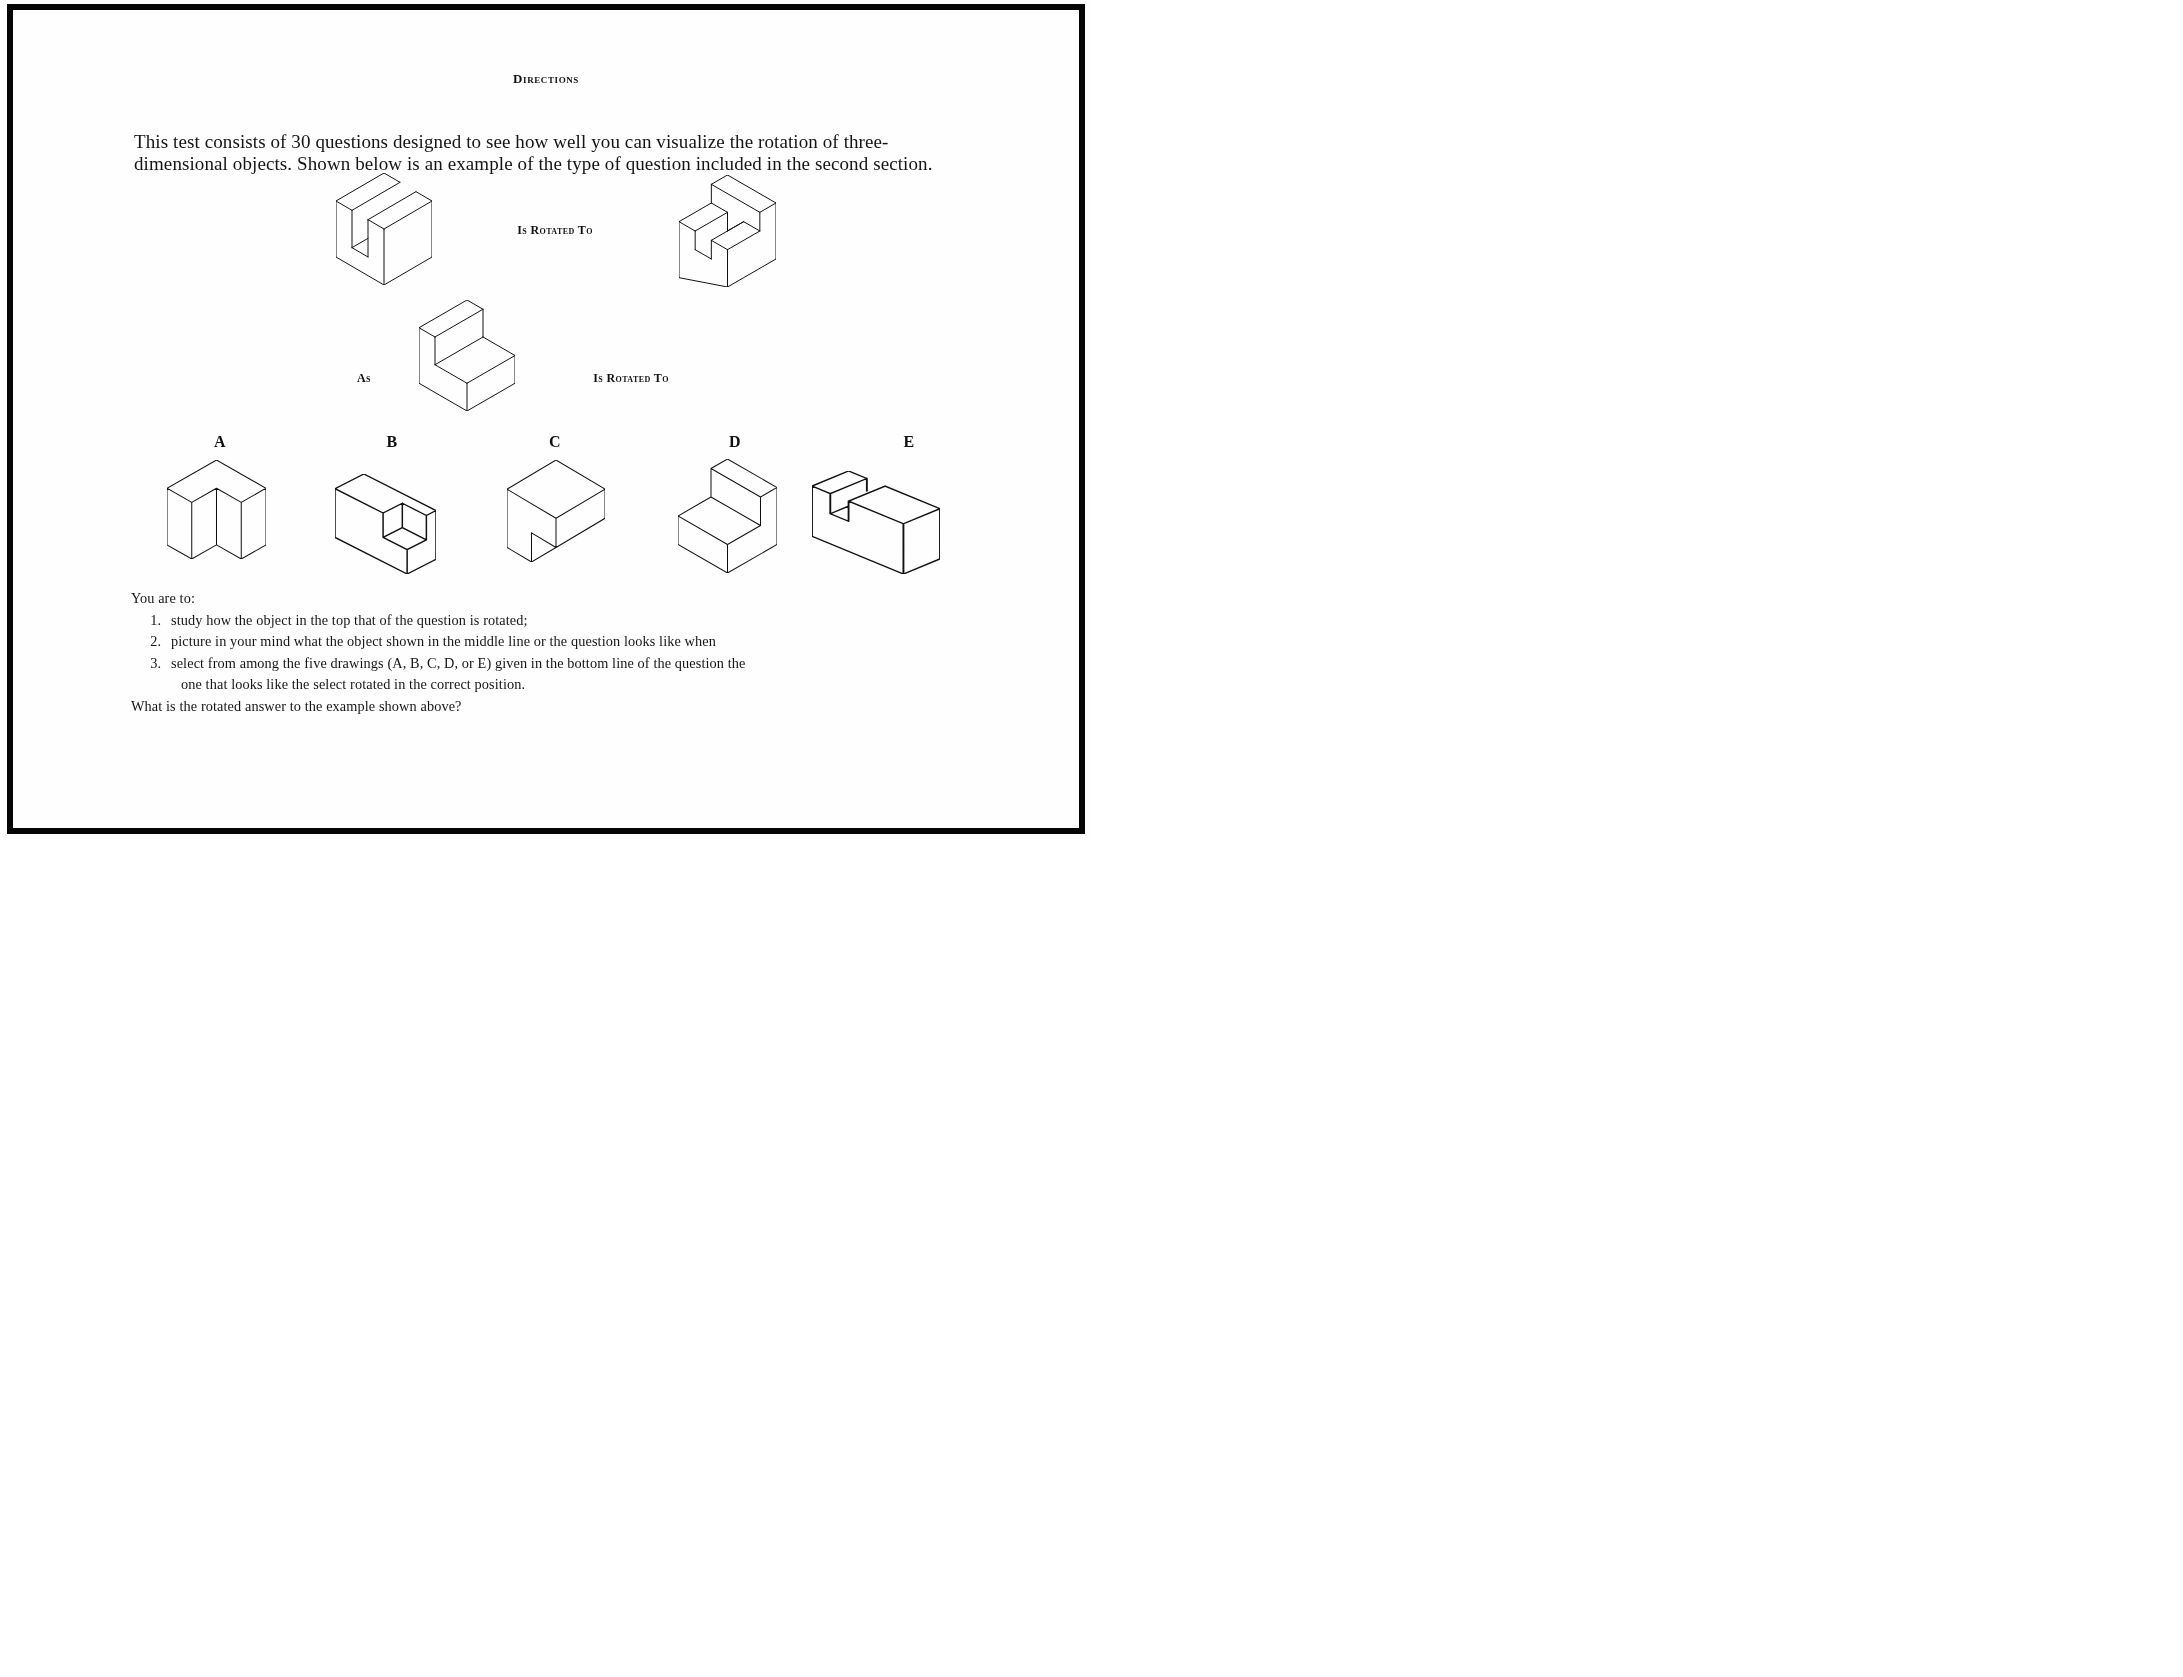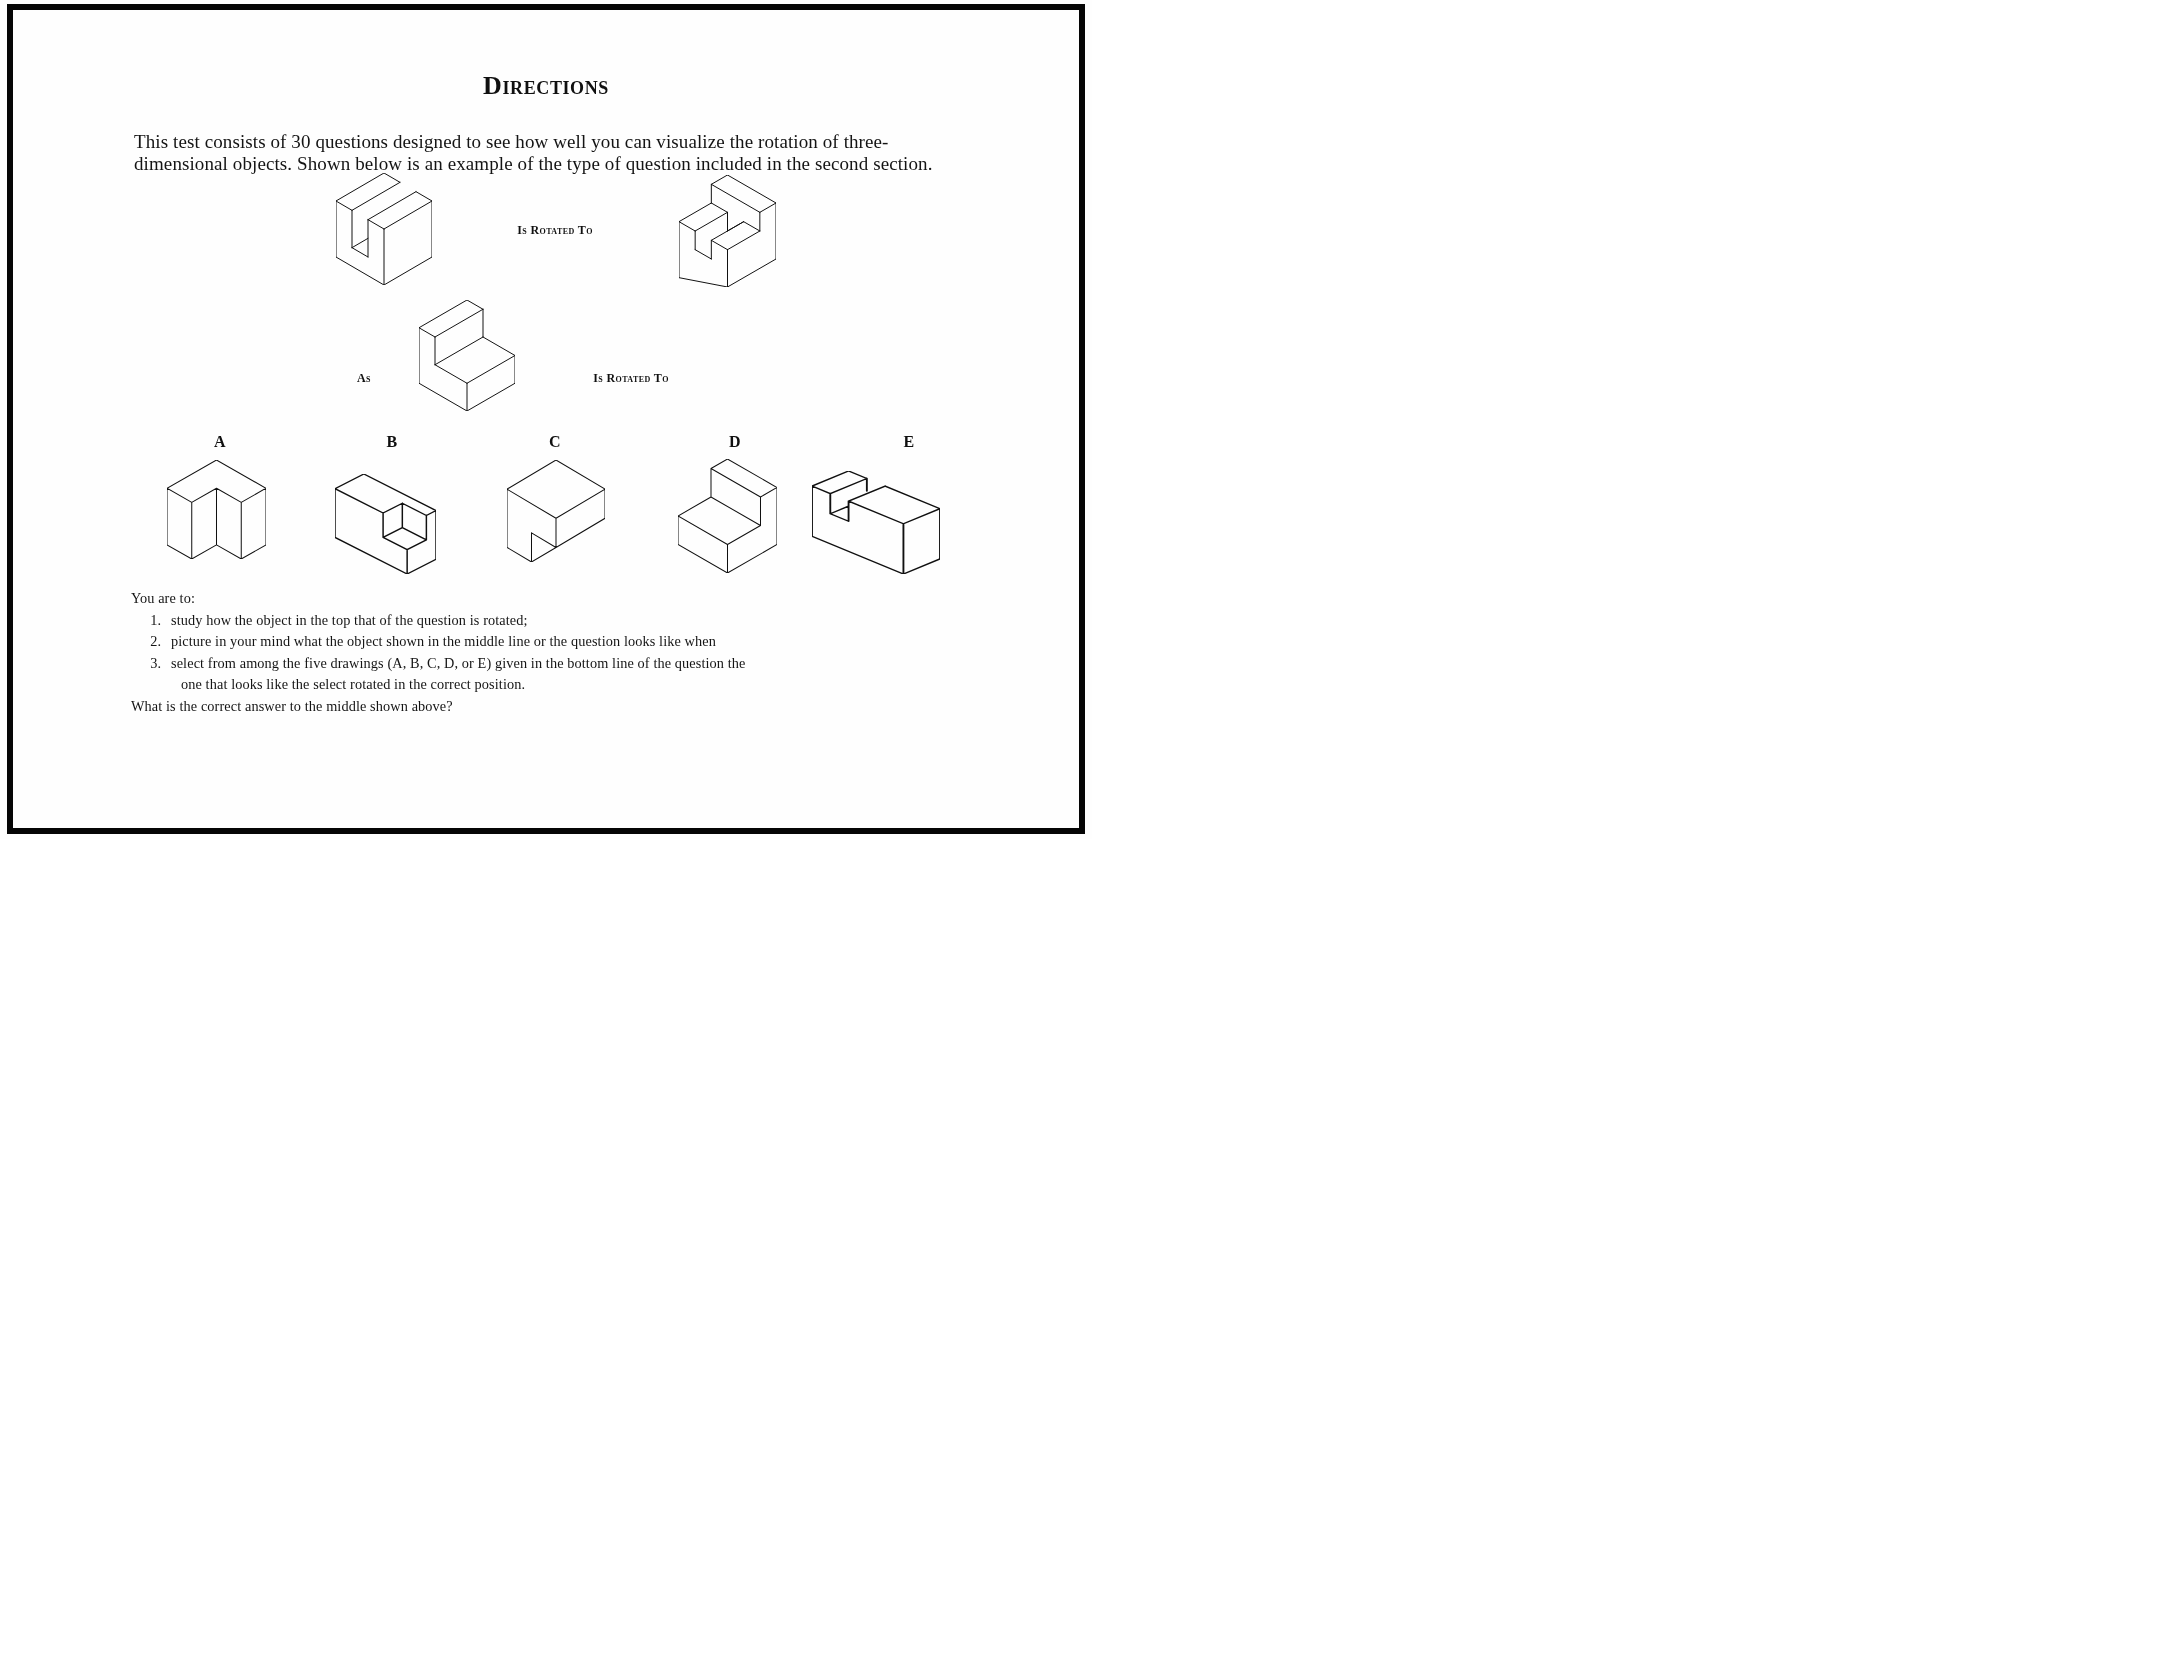--- a/index.html
+++ b/index.html
@@ -7,21 +7,21 @@
     position:relative; width:1092px; height:839px;
     background:#fefefe; overflow:hidden;
     font-family:"Liberation Serif", serif; color:#141414;
   }
   .frame {
     position:absolute; left:7.3px; top:3.7px; right:7.3px; bottom:5.5px;
     border:6.7px solid #050505; background:#fefefe;
   }
   .title {
     position:absolute; left:0; right:0; top:71px; text-align:center;
-    font-size:26px; font-weight:bold; font-variant:small-caps; letter-spacing:0.6px;
+    font-size:13px; font-weight:bold; font-variant:small-caps; letter-spacing:0.6px;
     color:#101010;
   }
   .intro {
     position:absolute; left:134px; top:131px; width:855px;
     font-size:19px; line-height:21.7px; letter-spacing:0.1px; white-space:nowrap;
   }
   .shape { position:absolute; }
   .shape svg { display:block; }
   .shape path { fill:none; stroke:#101010; stroke-width:1.6; stroke-linecap:round; stroke-linejoin:round; }
   #shape-stem-left  { left:336px;  top:173px; }
@@ -139,16 +139,16 @@
     </div>
     <div class="item">
       <span class="num">2.</span>
       <span>picture in your mind what the object shown in the middle line or the question looks like when</span>
     </div>
     <div class="item">
       <span class="num">3.</span>
       <span>select from among the five drawings (A, B, C, D, or E) given in the bottom line of the question the</span>
     </div>
     <div class="wrapline">one that looks like the select rotated in the correct position.</div>
-    <div>What is the correct answer to the middle shown above?</div>
+    <div>What is the rotated answer to the example shown above?</div>
   </div>
 </div>
 
 
 </body></html>

